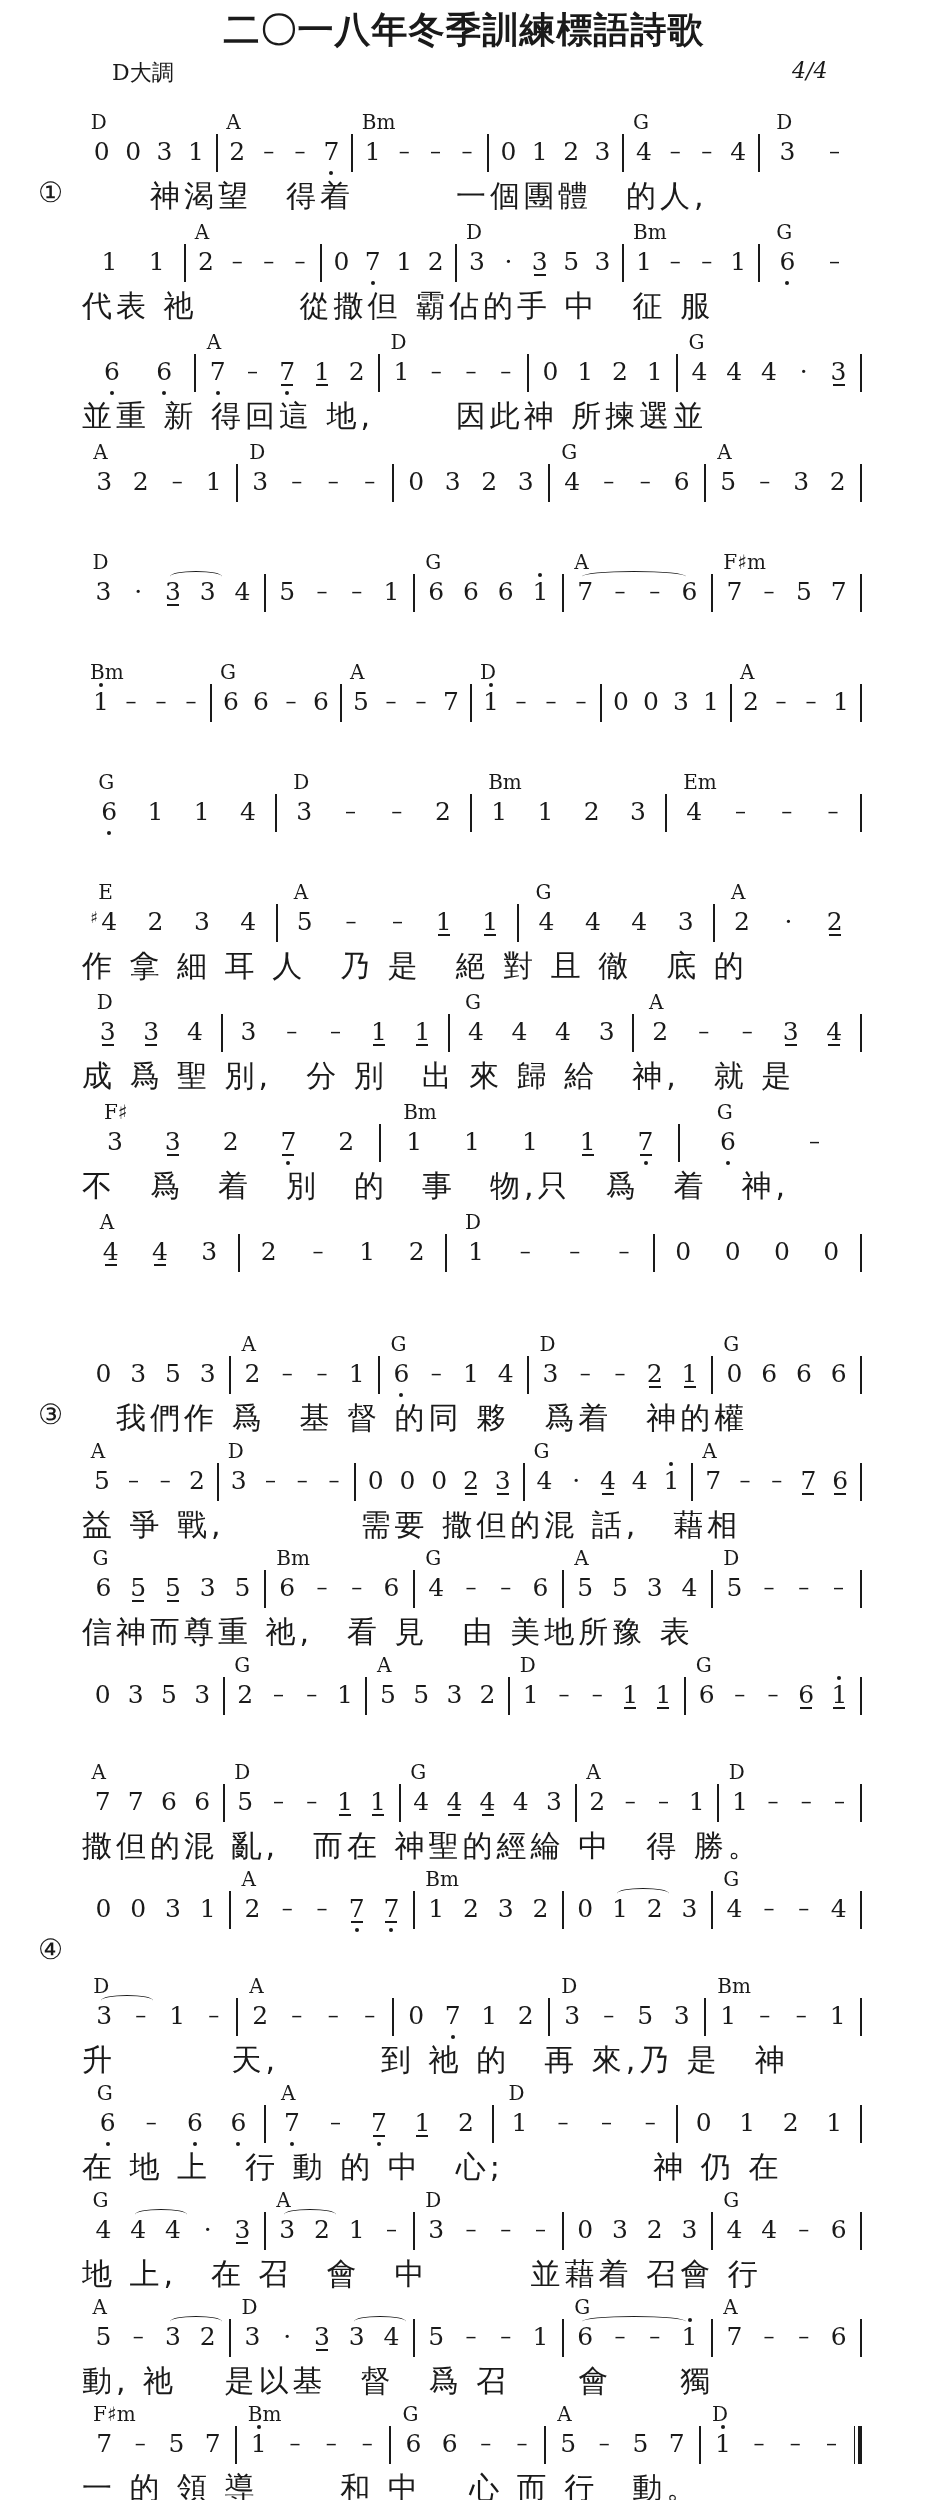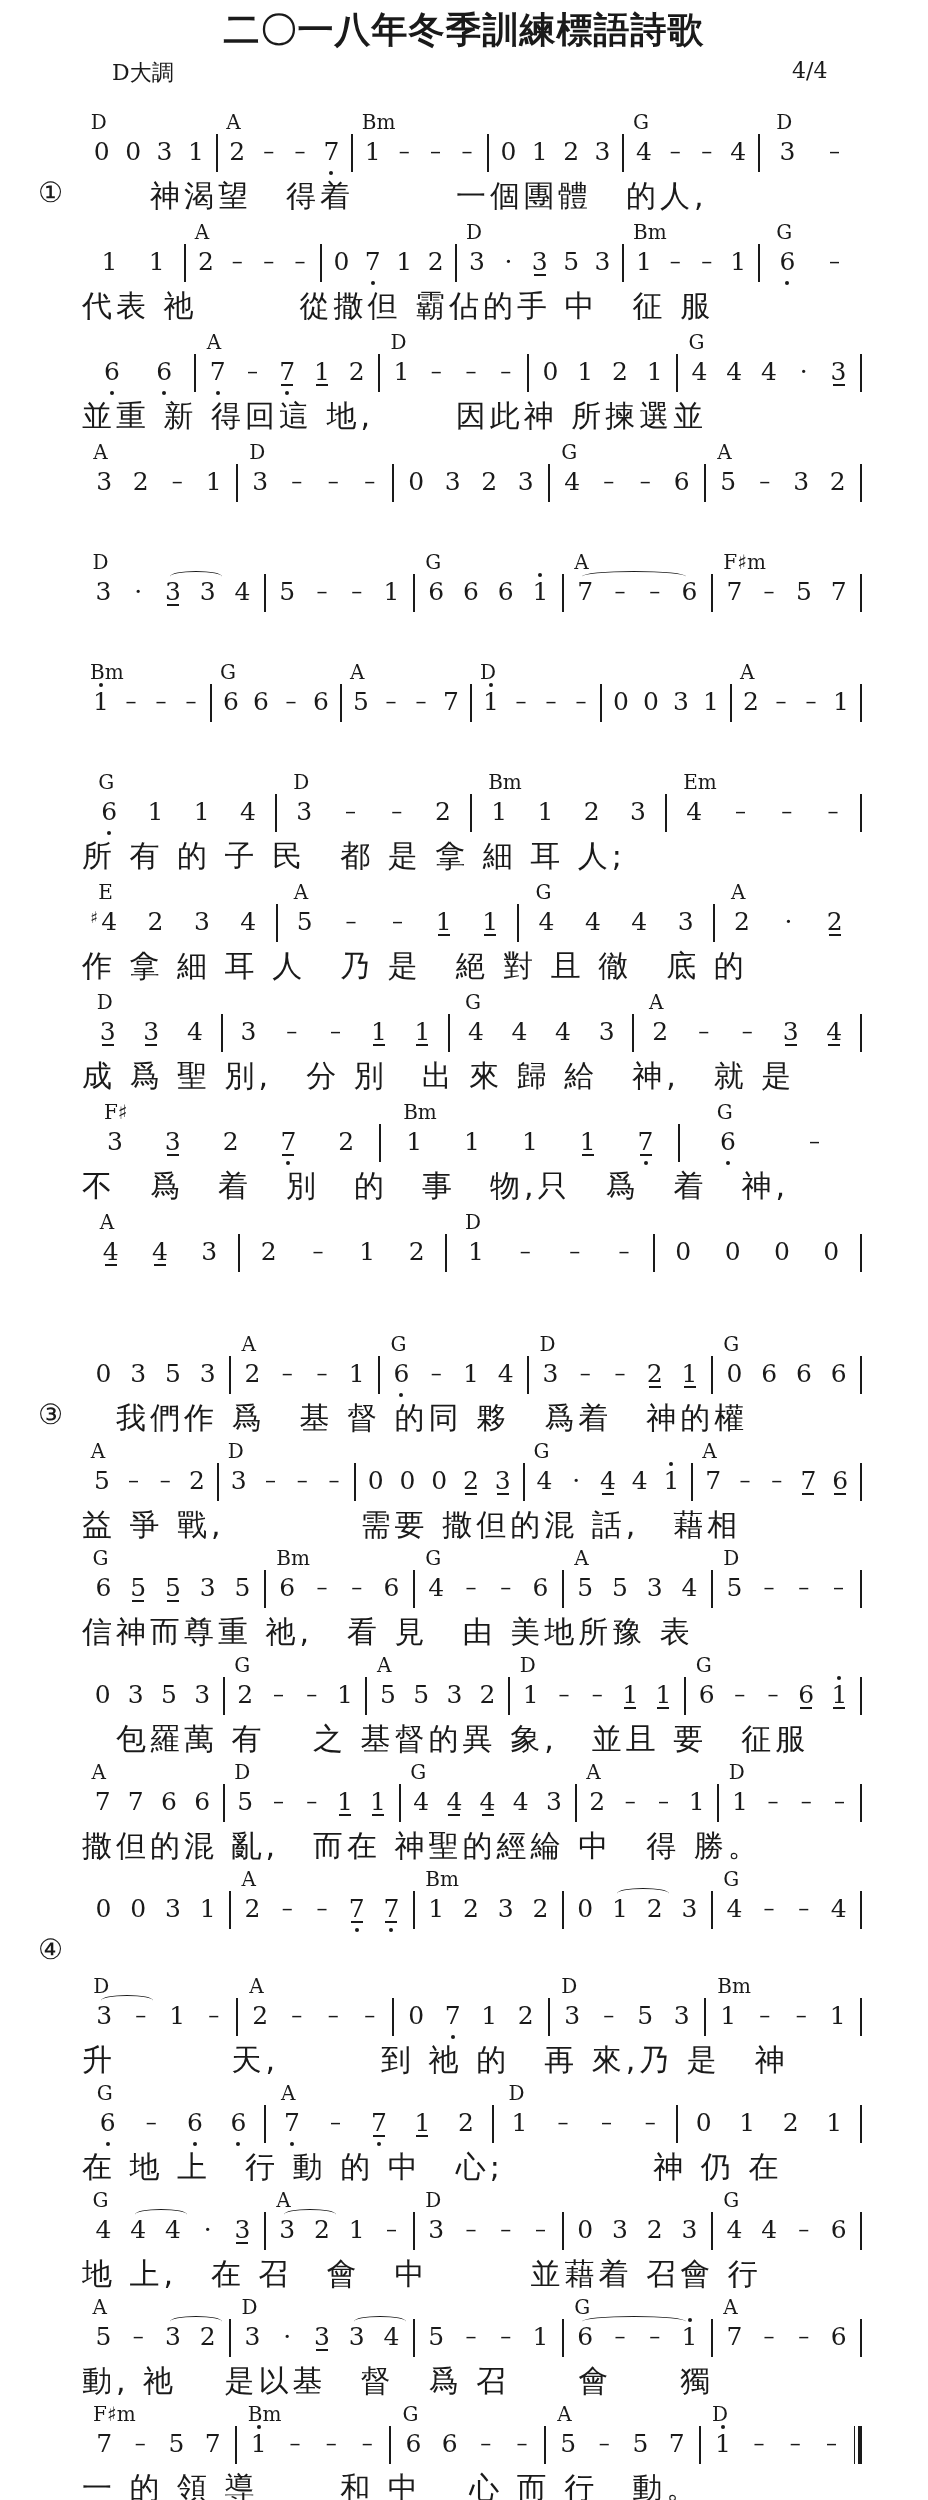--- a/index.html
+++ b/index.html
@@ -1,21 +1,21 @@
 <!DOCTYPE html>
 <html><head>
 <meta charset="utf-8">
 <style>
   html,body{margin:0;padding:0;background:#ffffff;}
   body{width:928px;height:2500px;position:relative;overflow:hidden;color:#1a1a1a;
        font-family:"DejaVu Serif","Liberation Serif",serif;}
   .title{position:absolute;left:0;right:0;top:6px;text-align:center;font-size:36px;font-weight:bold;
          font-family:"DejaVu Sans","Liberation Sans",sans-serif;letter-spacing:1px;}
   .key{position:absolute;left:112px;top:58px;font-size:22px;}
-  .time{position:absolute;left:792px;top:58px;font-size:22px;}
+  .time{position:absolute;left:792px;top:58px;font-size:22px;font-style:italic;}
   .system{position:absolute;left:82px;width:780px;height:106px;}
   .verse-mark{position:absolute;left:-44px;font-size:28px;}
   .notes{position:absolute;left:0;right:0;top:24px;height:40px;display:flex;align-items:stretch;}
   .measure{display:flex;align-items:center;justify-content:space-around;position:relative;padding:0 4px;}
   .bar{width:2px;background:#1a1a1a;margin:2px 0 0 0;height:38px;align-self:flex-start;}
   .bar.final{width:4px;}
   .bar.final-thin{width:1.5px;margin-right:3px;}
   .tok{position:relative;font-size:25px;line-height:34px;min-width:18px;text-align:center;display:inline-block;}
   .tok.dash{font-size:22px;}
   .tok .u{position:absolute;left:3px;right:3px;bottom:3px;border-bottom:2px solid #1a1a1a;}
@@ -311,21 +311,20 @@
         </div>
         <div class="bar"></div>
         <div class="measure" style="flex-grow: 4; flex-basis: 0px;">
           <span class="tok"><span>4</span><span class="ch">Em</span></span>
           <span class="tok dash"><span>–</span></span>
           <span class="tok dash"><span>–</span></span>
           <span class="tok dash"><span>–</span></span>
         </div>
         <div class="bar"></div>
       </div>
-      <div class="lyrics">所 有 的 子 民　都 是 拿 細 耳 人;</div>
     </div>
     <div class="system" style="top: 878px;">
       <div class="notes">
         <div class="measure" style="flex-grow: 4; flex-basis: 0px;">
           <span class="tok"><span>4</span><span class="sh">♯</span><span class="ch">E</span></span>
           <span class="tok"><span>2</span></span>
           <span class="tok"><span>3</span></span>
           <span class="tok"><span>4</span></span>
         </div>
         <div class="bar"></div>
@@ -601,21 +600,20 @@
         <div class="bar"></div>
         <div class="measure" style="flex-grow: 5; flex-basis: 0px;">
           <span class="tok"><span>6</span><span class="ch">G</span></span>
           <span class="tok dash"><span>–</span></span>
           <span class="tok dash"><span>–</span></span>
           <span class="tok"><span>6</span><span class="u"></span></span>
           <span class="tok"><span>1</span><span class="u"></span><span class="da"></span></span>
         </div>
         <div class="bar"></div>
       </div>
-      <div class="lyrics">　包羅萬 有　 之 基督的異 象,　並且 要　征服</div>
     </div>
     <div class="system" style="top: 1758px;">
       <div class="notes">
         <div class="measure" style="flex-grow: 4; flex-basis: 0px;">
           <span class="tok"><span>7</span><span class="ch">A</span></span>
           <span class="tok"><span>7</span></span>
           <span class="tok"><span>6</span></span>
           <span class="tok"><span>6</span></span>
         </div>
         <div class="bar"></div>

